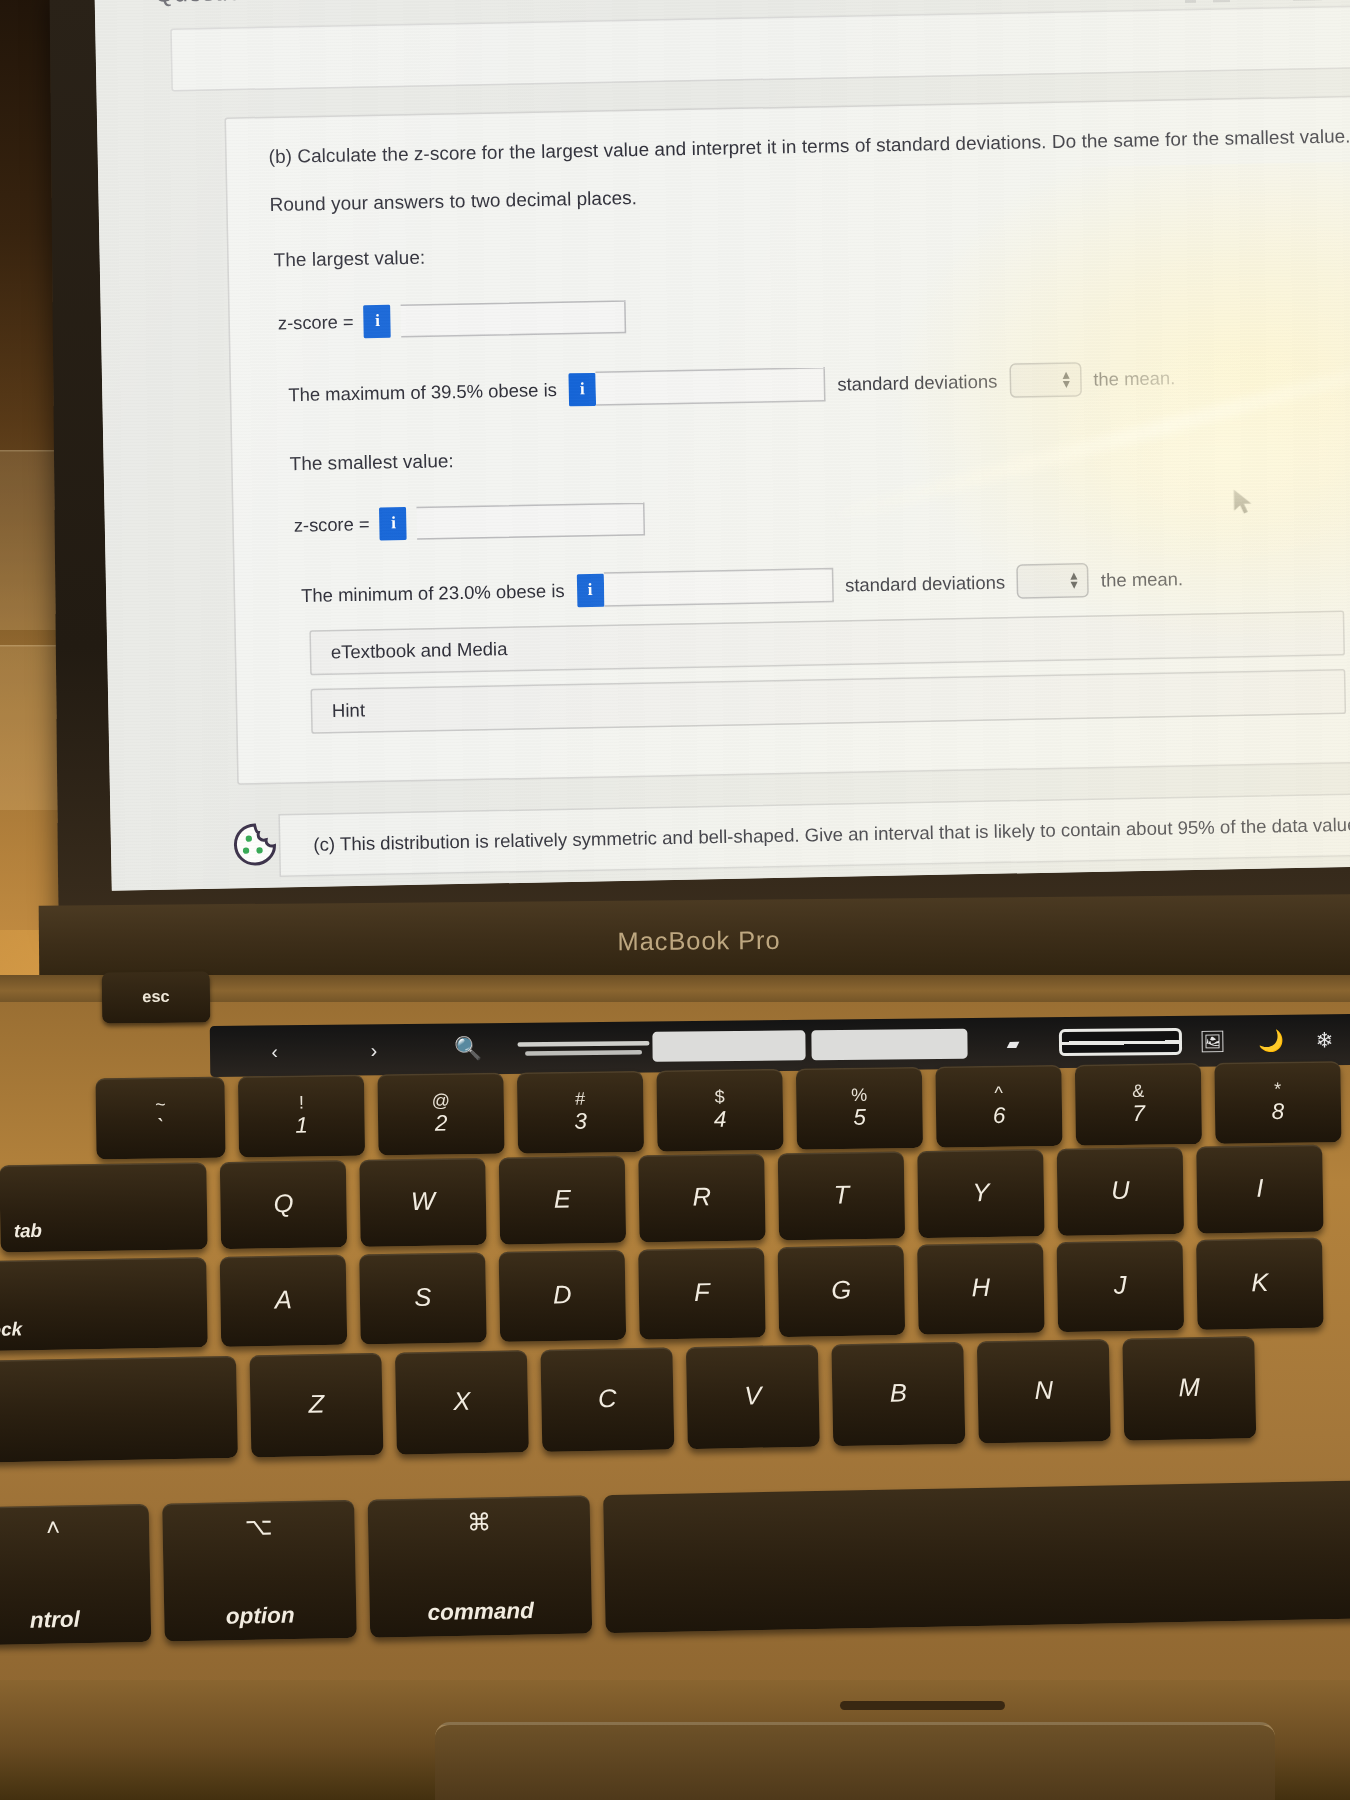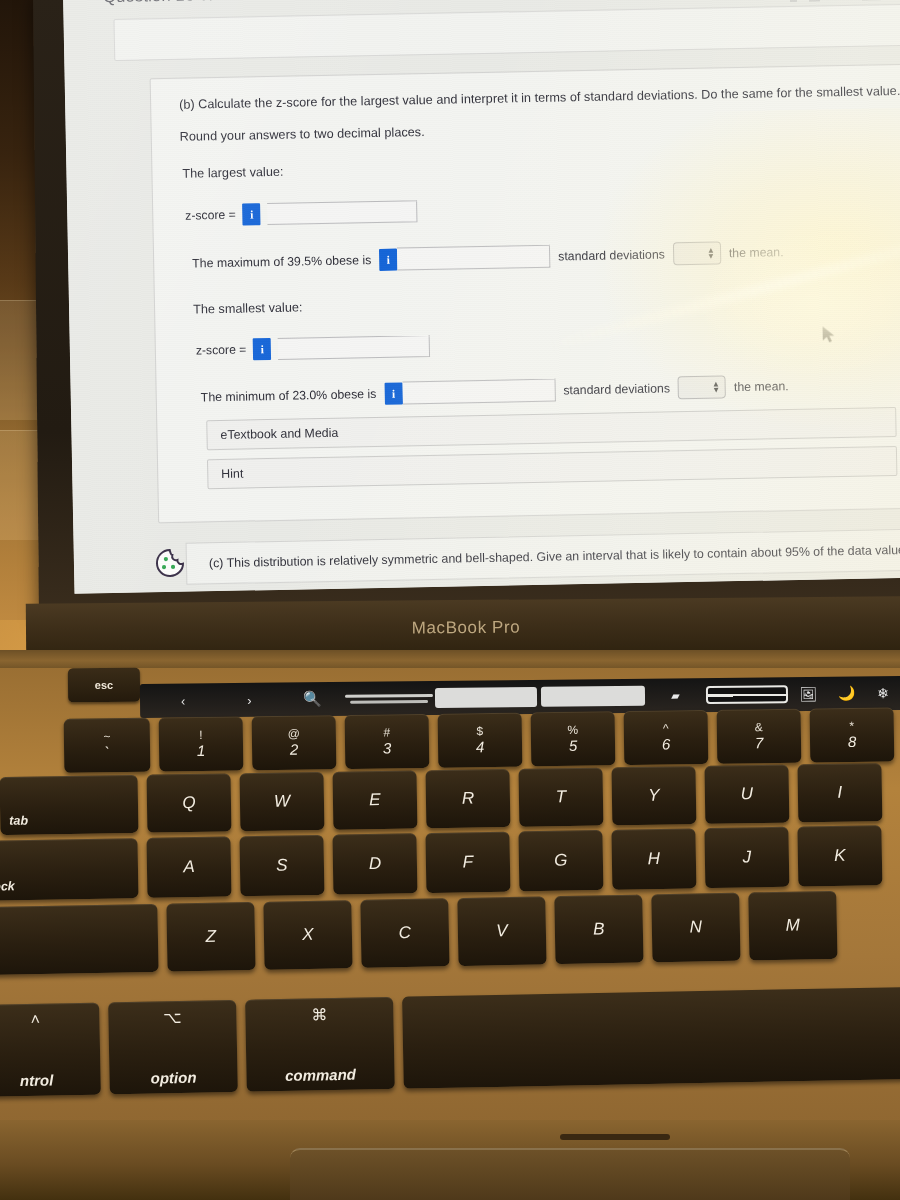--- a/index.html
+++ b/index.html
@@ -203,21 +203,21 @@
     display: flex; align-items: center; padding: 0 10px; gap: 0;
     overflow: hidden;
   }
   .tb-item { color: #e8e8e8; font-size: 13px; display: flex; align-items: center; justify-content: center; }
   .tb-suggest {
     height: 20px; background: #dcdcda; border-radius: 3px;
     display: flex; align-items: center; justify-content: center;
     color: #3a3a3a; font-size: 8px;
   }
   .key-esc {
-    position: absolute; left: 68px; top: 668px; width: 72px; height: 34px;
+    position: absolute; left: 68px; top: 648px; width: 72px; height: 34px;
     background: linear-gradient(180deg,#3a2c18,#241a0c);
     border-radius: 5px; color: #efe7d8; font-size: 11px; font-weight: bold;
     display: flex; align-items: center; justify-content: center;
     transform: rotate(-0.6deg);
     box-shadow: 0 2px 3px rgba(0,0,0,.5);
   }
 
   .krow { position: absolute; display: flex; transform-origin: left center; }
   .key {
     background: linear-gradient(180deg,#3c2e1a 0%,#2a1f10 55%,#1d150a 100%);

